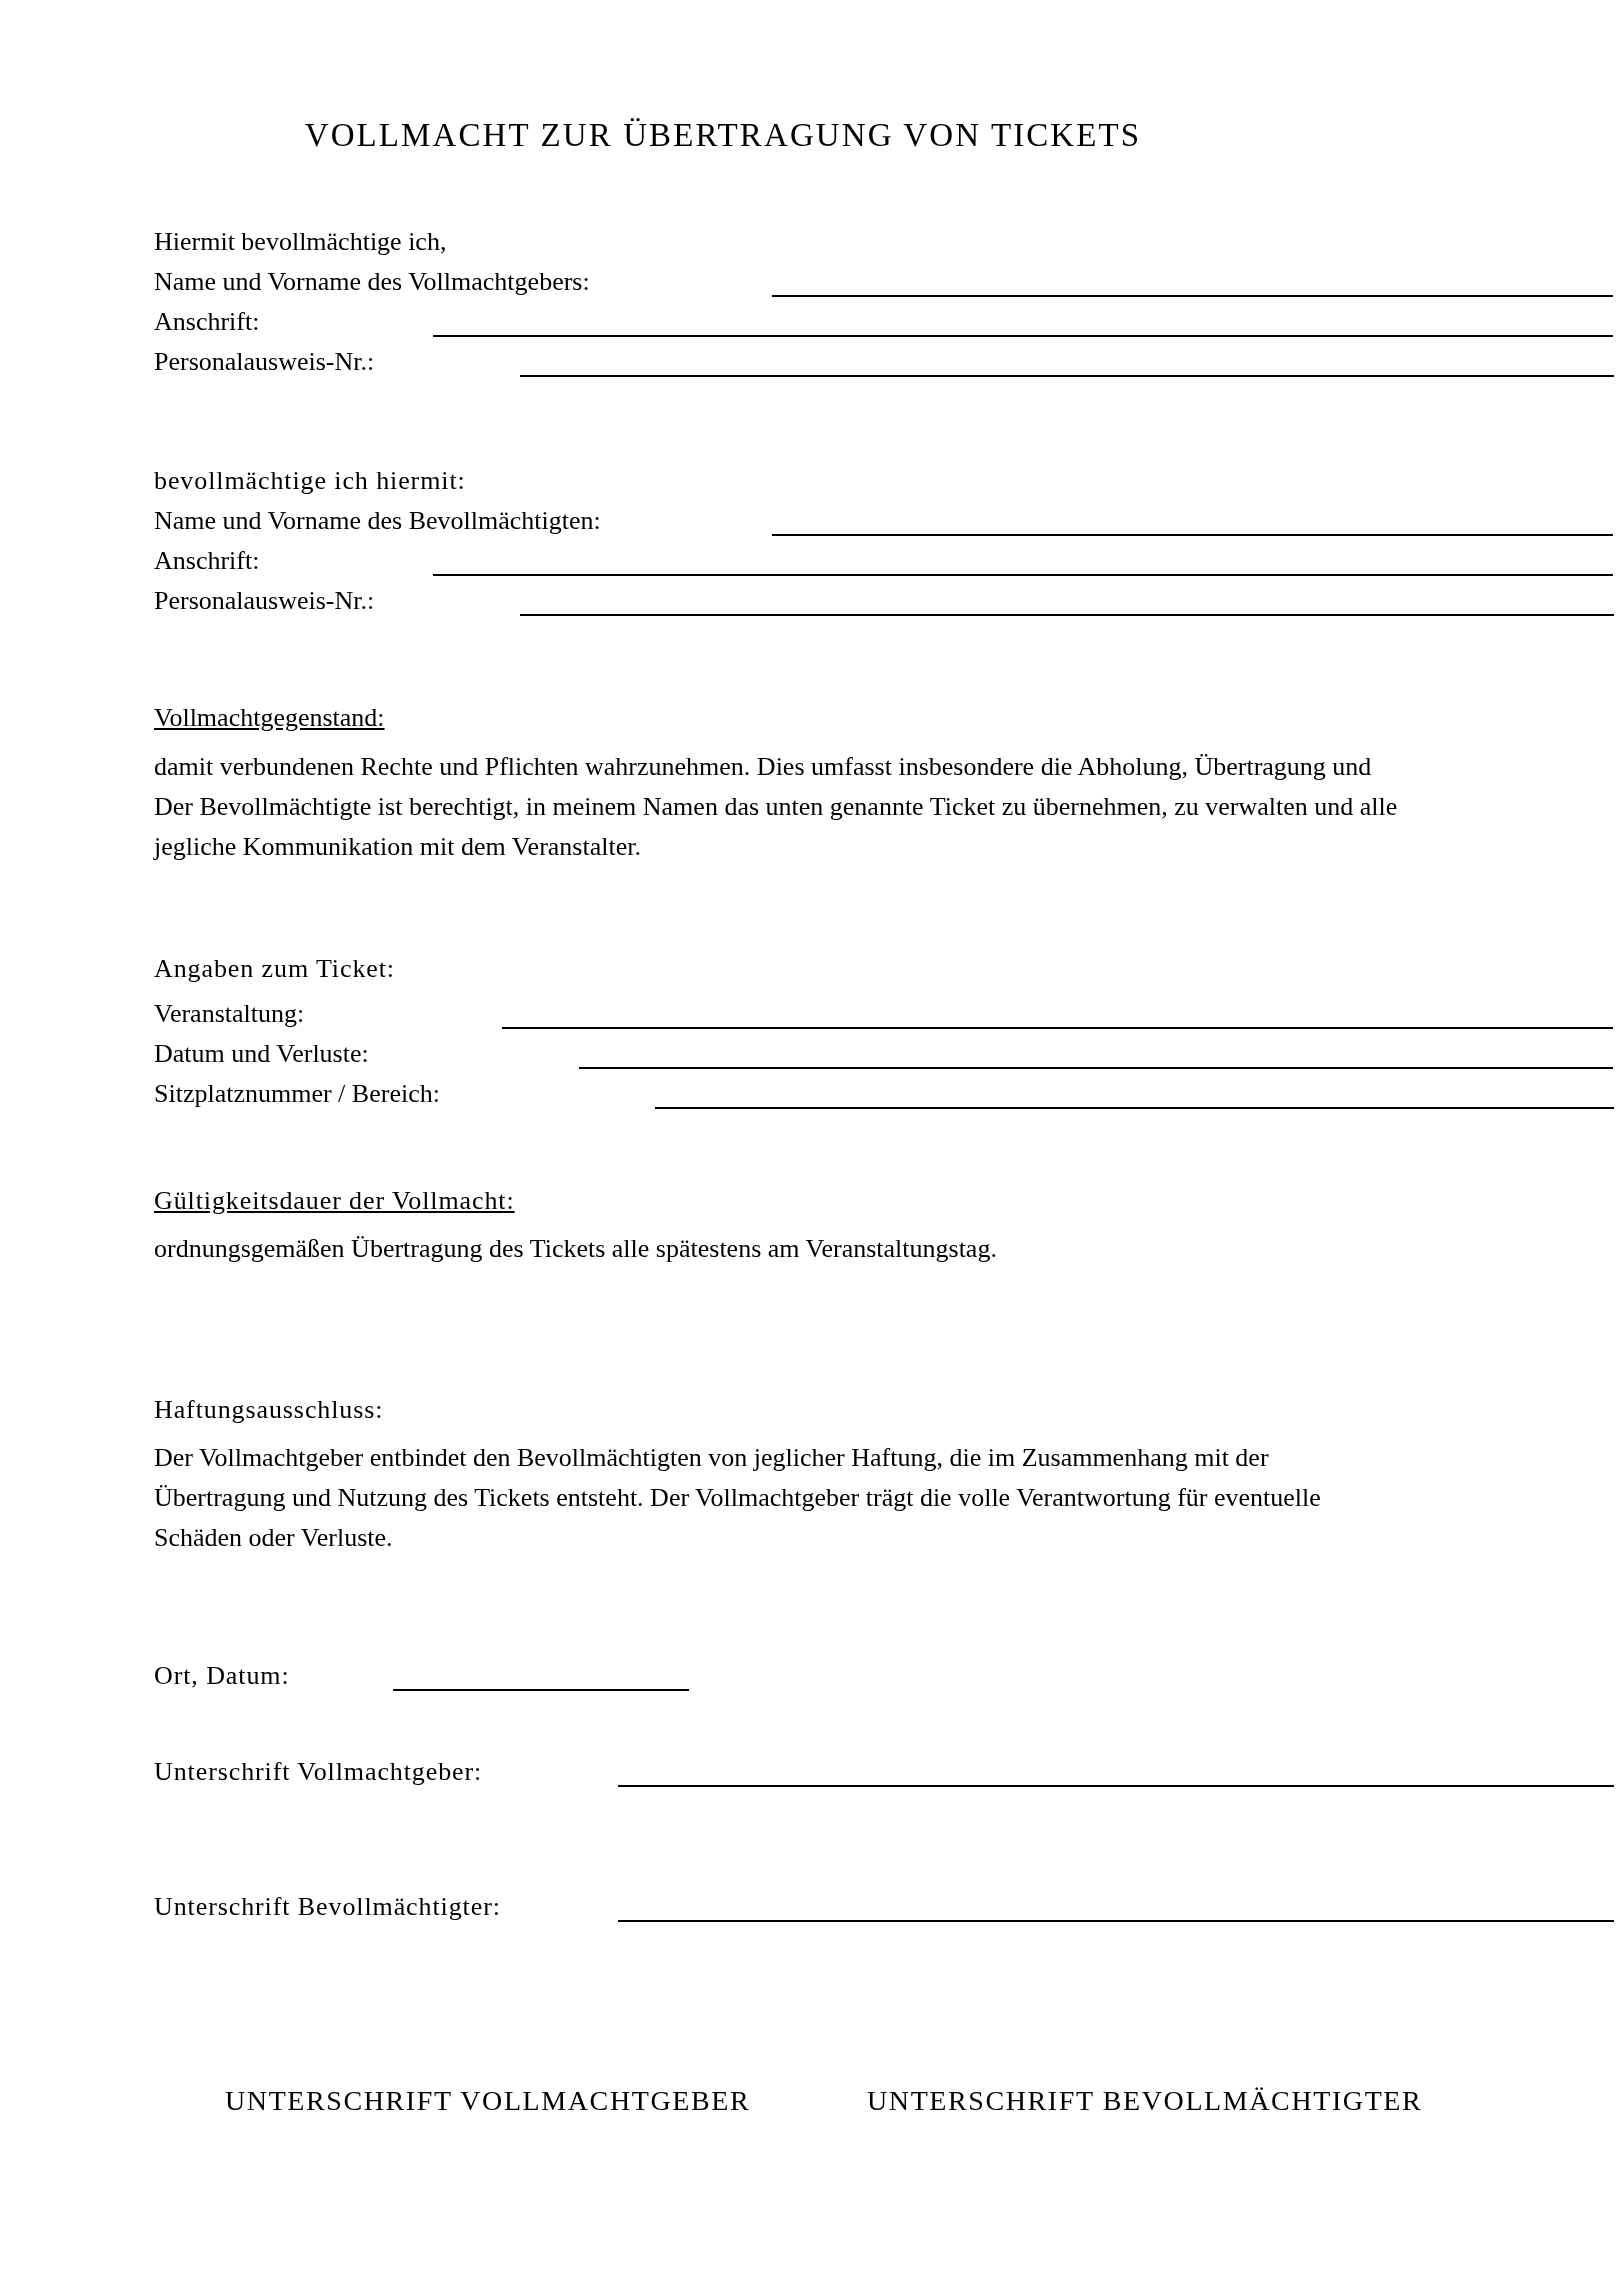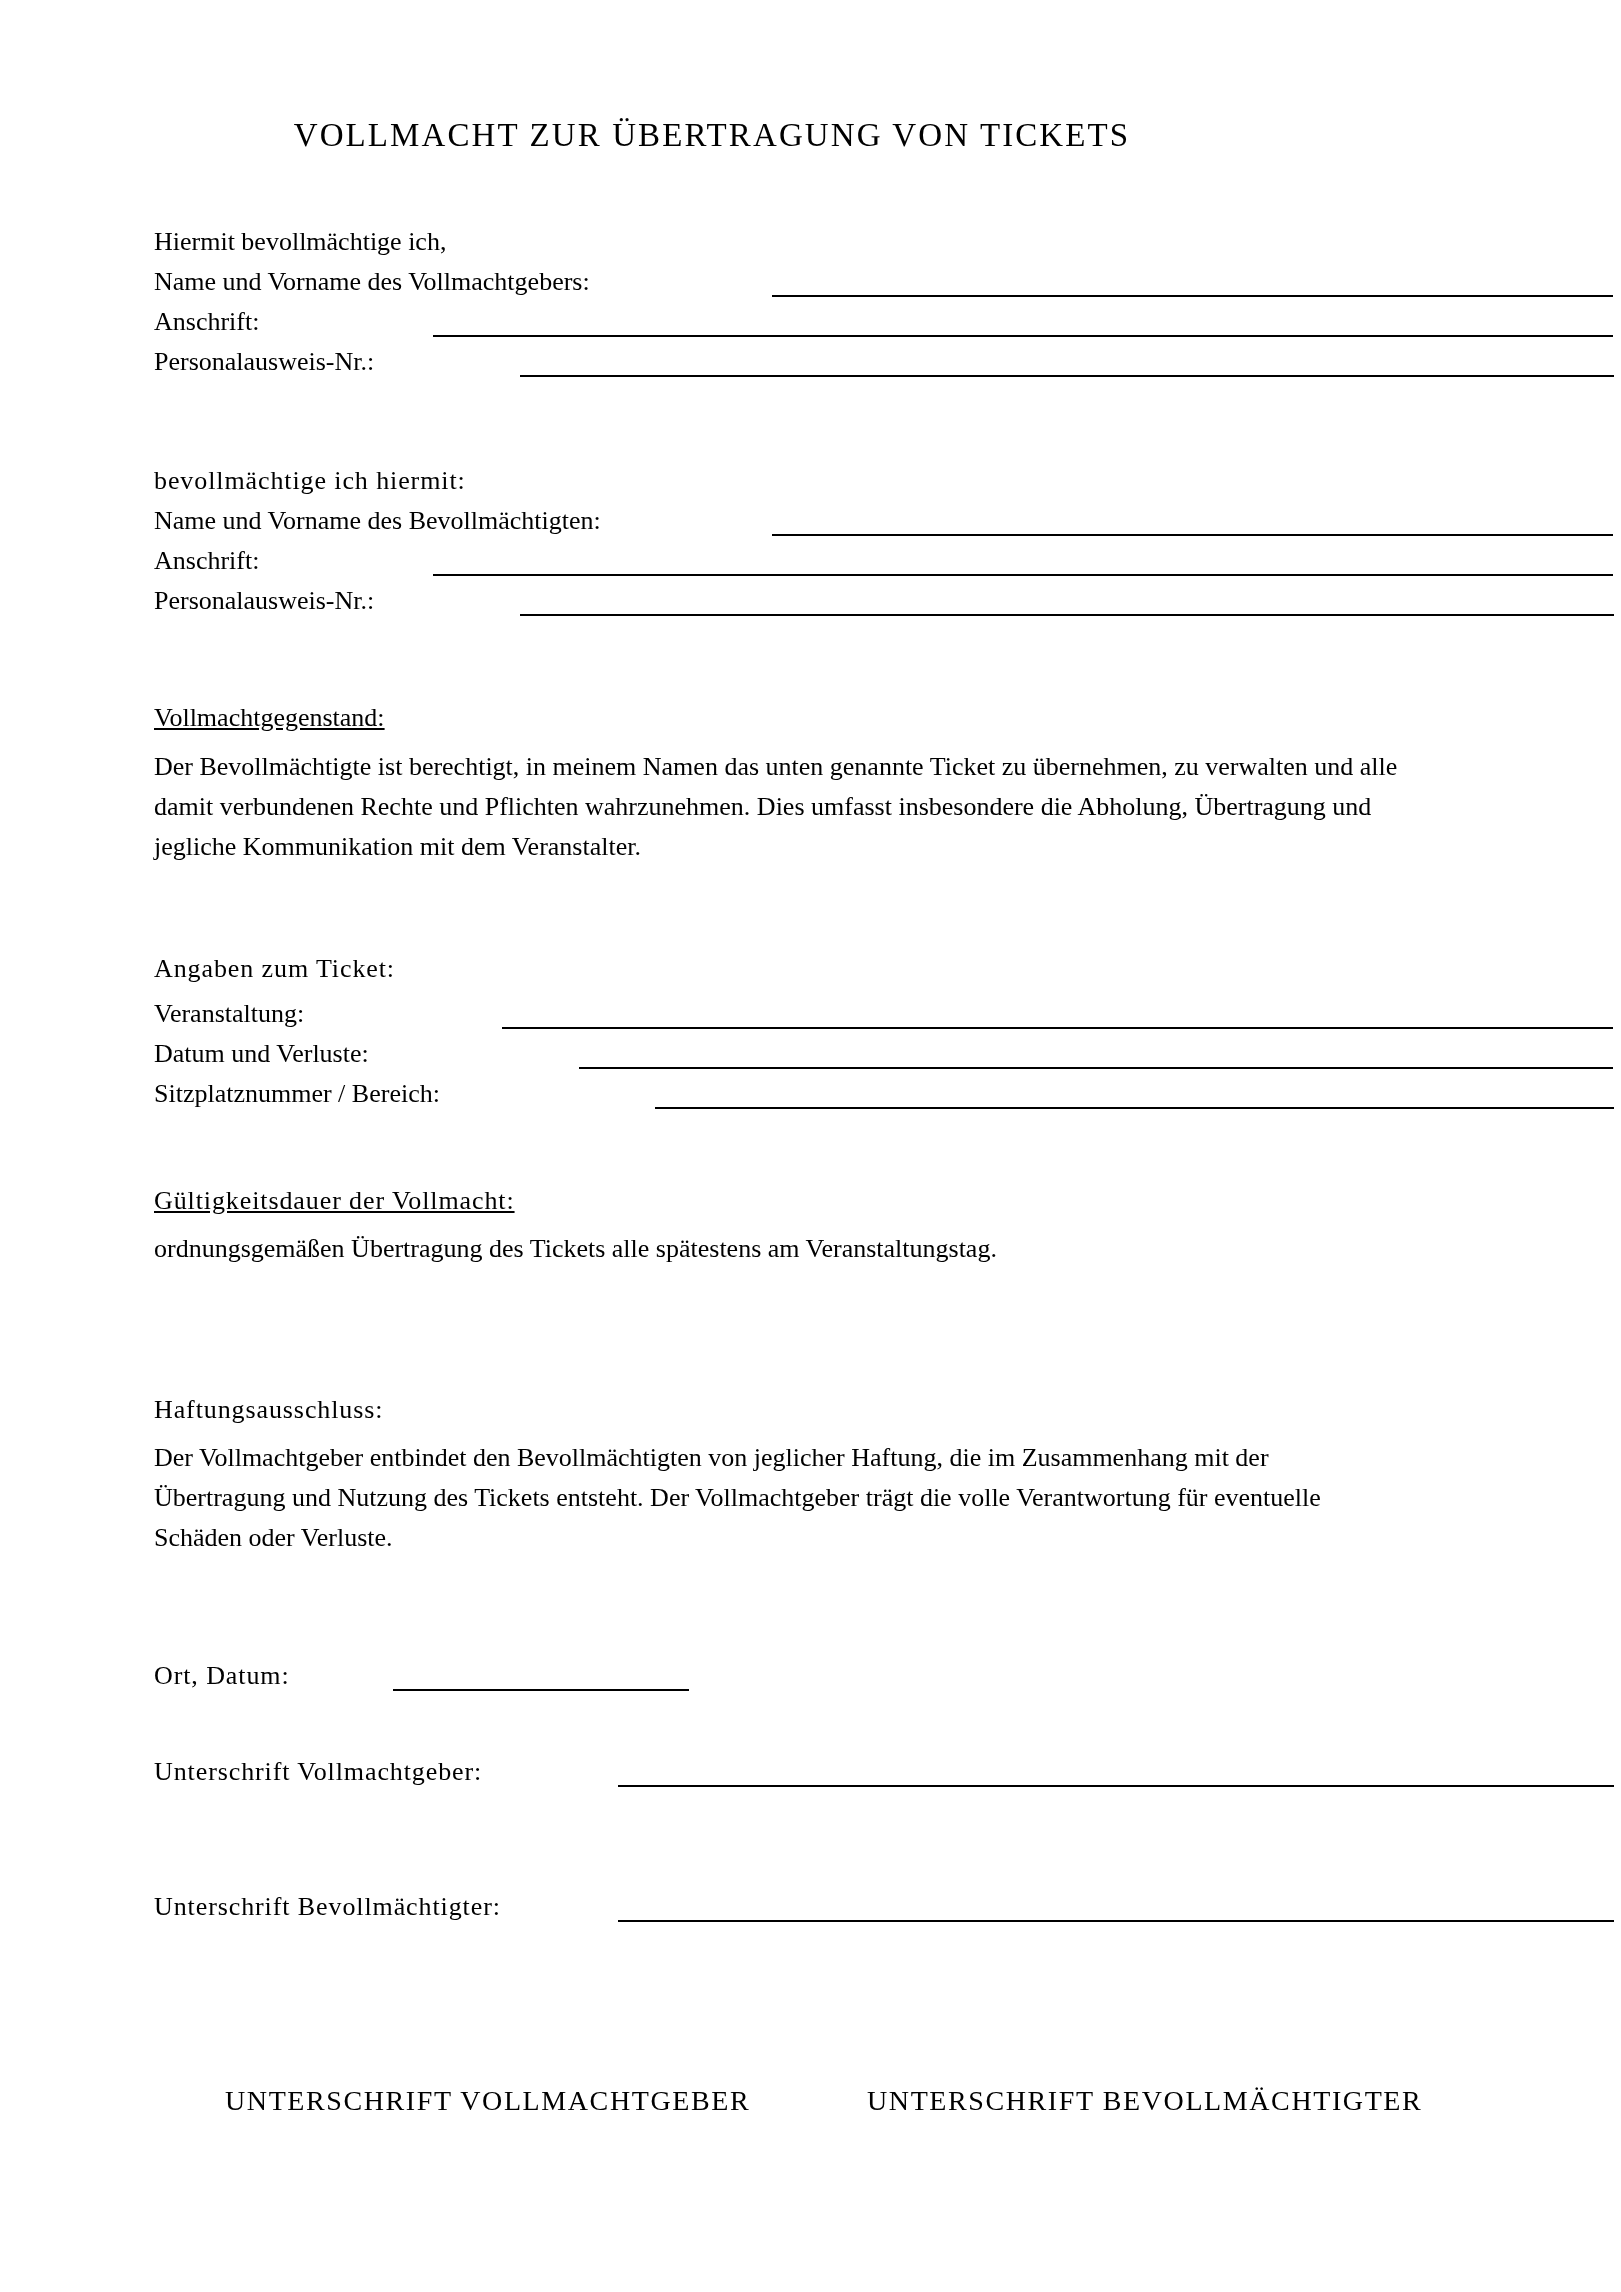--- a/index.html
+++ b/index.html
@@ -28,20 +28,21 @@
   .doc-title {
     position: absolute;
     left: 0;
     top: 116px;
     width: 1424px;
     text-align: center;
     font-size: 33px;
     letter-spacing: 2.1px;
     line-height: 1.2;
     white-space: nowrap;
+    padding-left: 11px;
   }
 
   
   .block {
     position: absolute;
     left: 154px;
   }
 
   .line-text {
     font-size: 26px;
@@ -130,22 +131,22 @@
   </div>
 
   <div class="form-row" style="top:581px;">
     <span class="label">Personalausweis-Nr.:</span>
     <span class="rule" style="left:366px; width:1094px; top:33px;"></span>
   </div>
 
   <div class="block line-text" style="top:698px;text-decoration:underline;">Vollmachtgegenstand:</div>
 
   <div class="block para" style="top:747px;">
+    <div class="para-line">damit verbundenen Rechte und Pflichten wahrzunehmen. Dies umfasst insbesondere die Abholung, Übertragung und</div>
     <div class="para-line">Der Bevollmächtigte ist berechtigt, in meinem Namen das unten genannte Ticket zu übernehmen, zu verwalten und alle</div>
-    <div class="para-line">damit verbundenen Rechte und Pflichten wahrzunehmen. Dies umfasst insbesondere die Abholung, Übertragung und</div>
     <div class="para-line">jegliche Kommunikation mit dem Veranstalter.</div>
   </div>
 
   <div class="block line-text heading-sp" style="top:949px;">Angaben zum Ticket:</div>
 
   <div class="form-row" style="top:994px;">
     <span class="label">Veranstaltung:</span>
     <span class="rule" style="left:348px; width:1111px; top:33px;"></span>
   </div>
 

